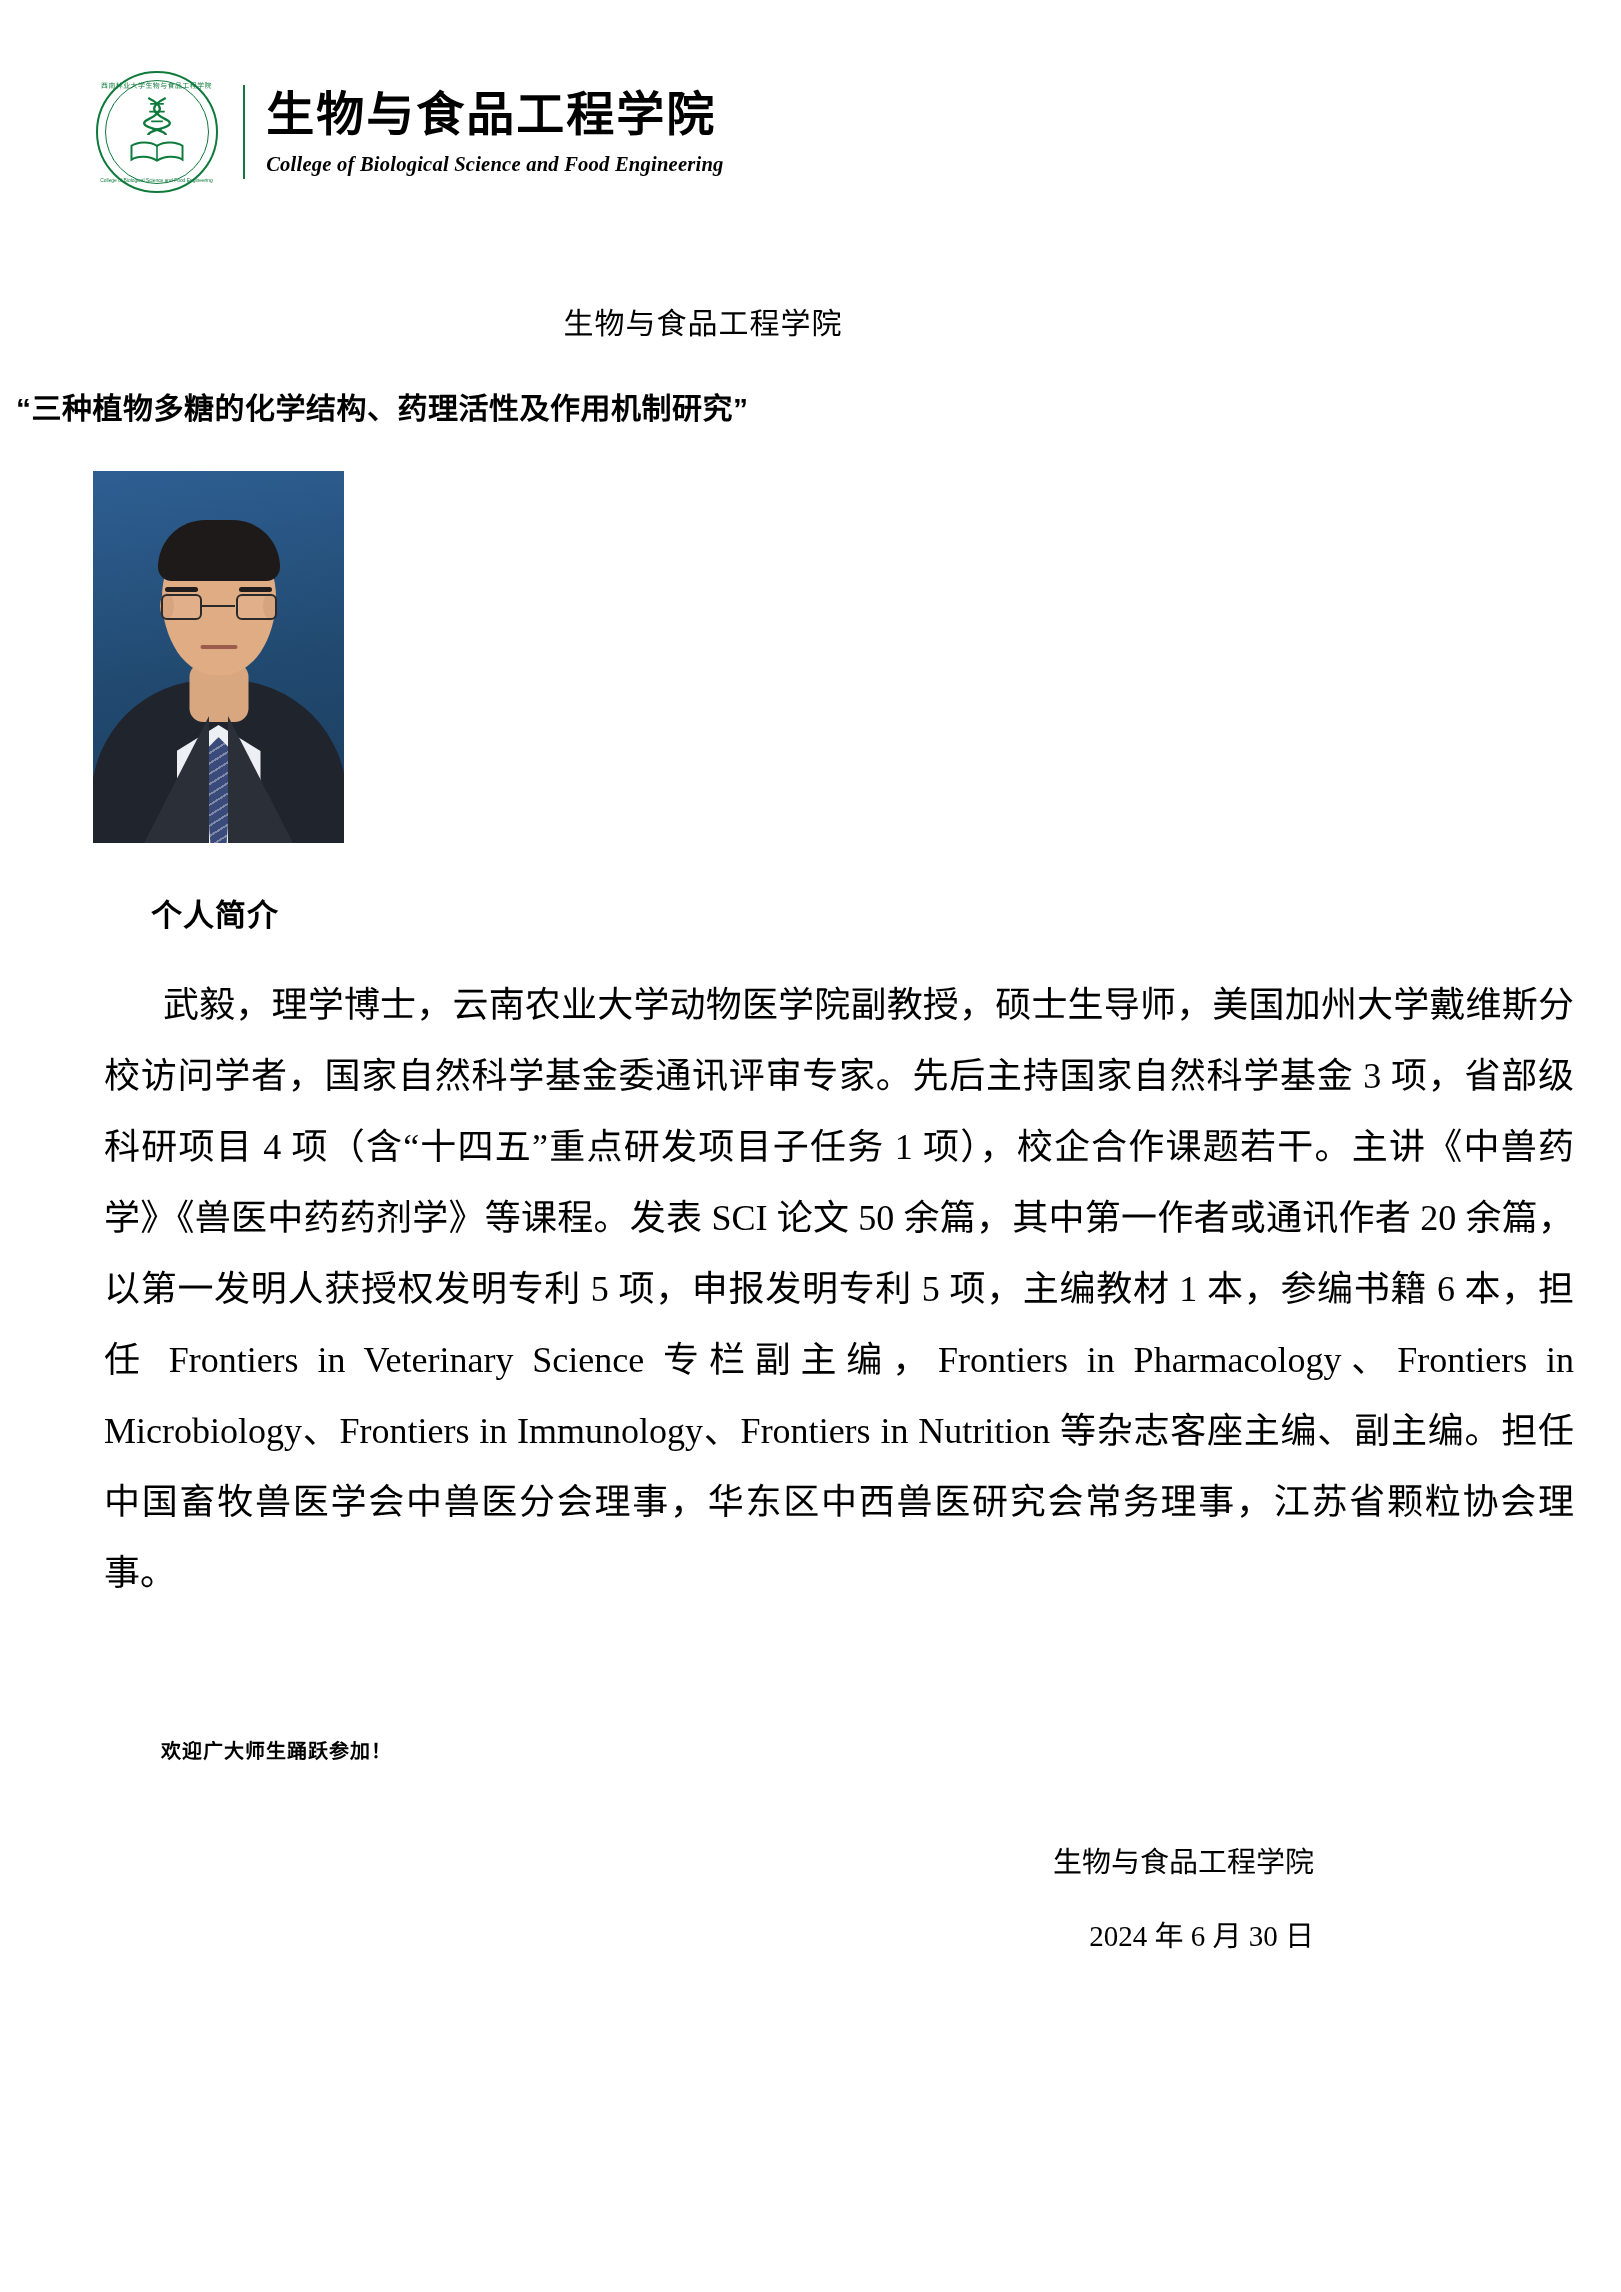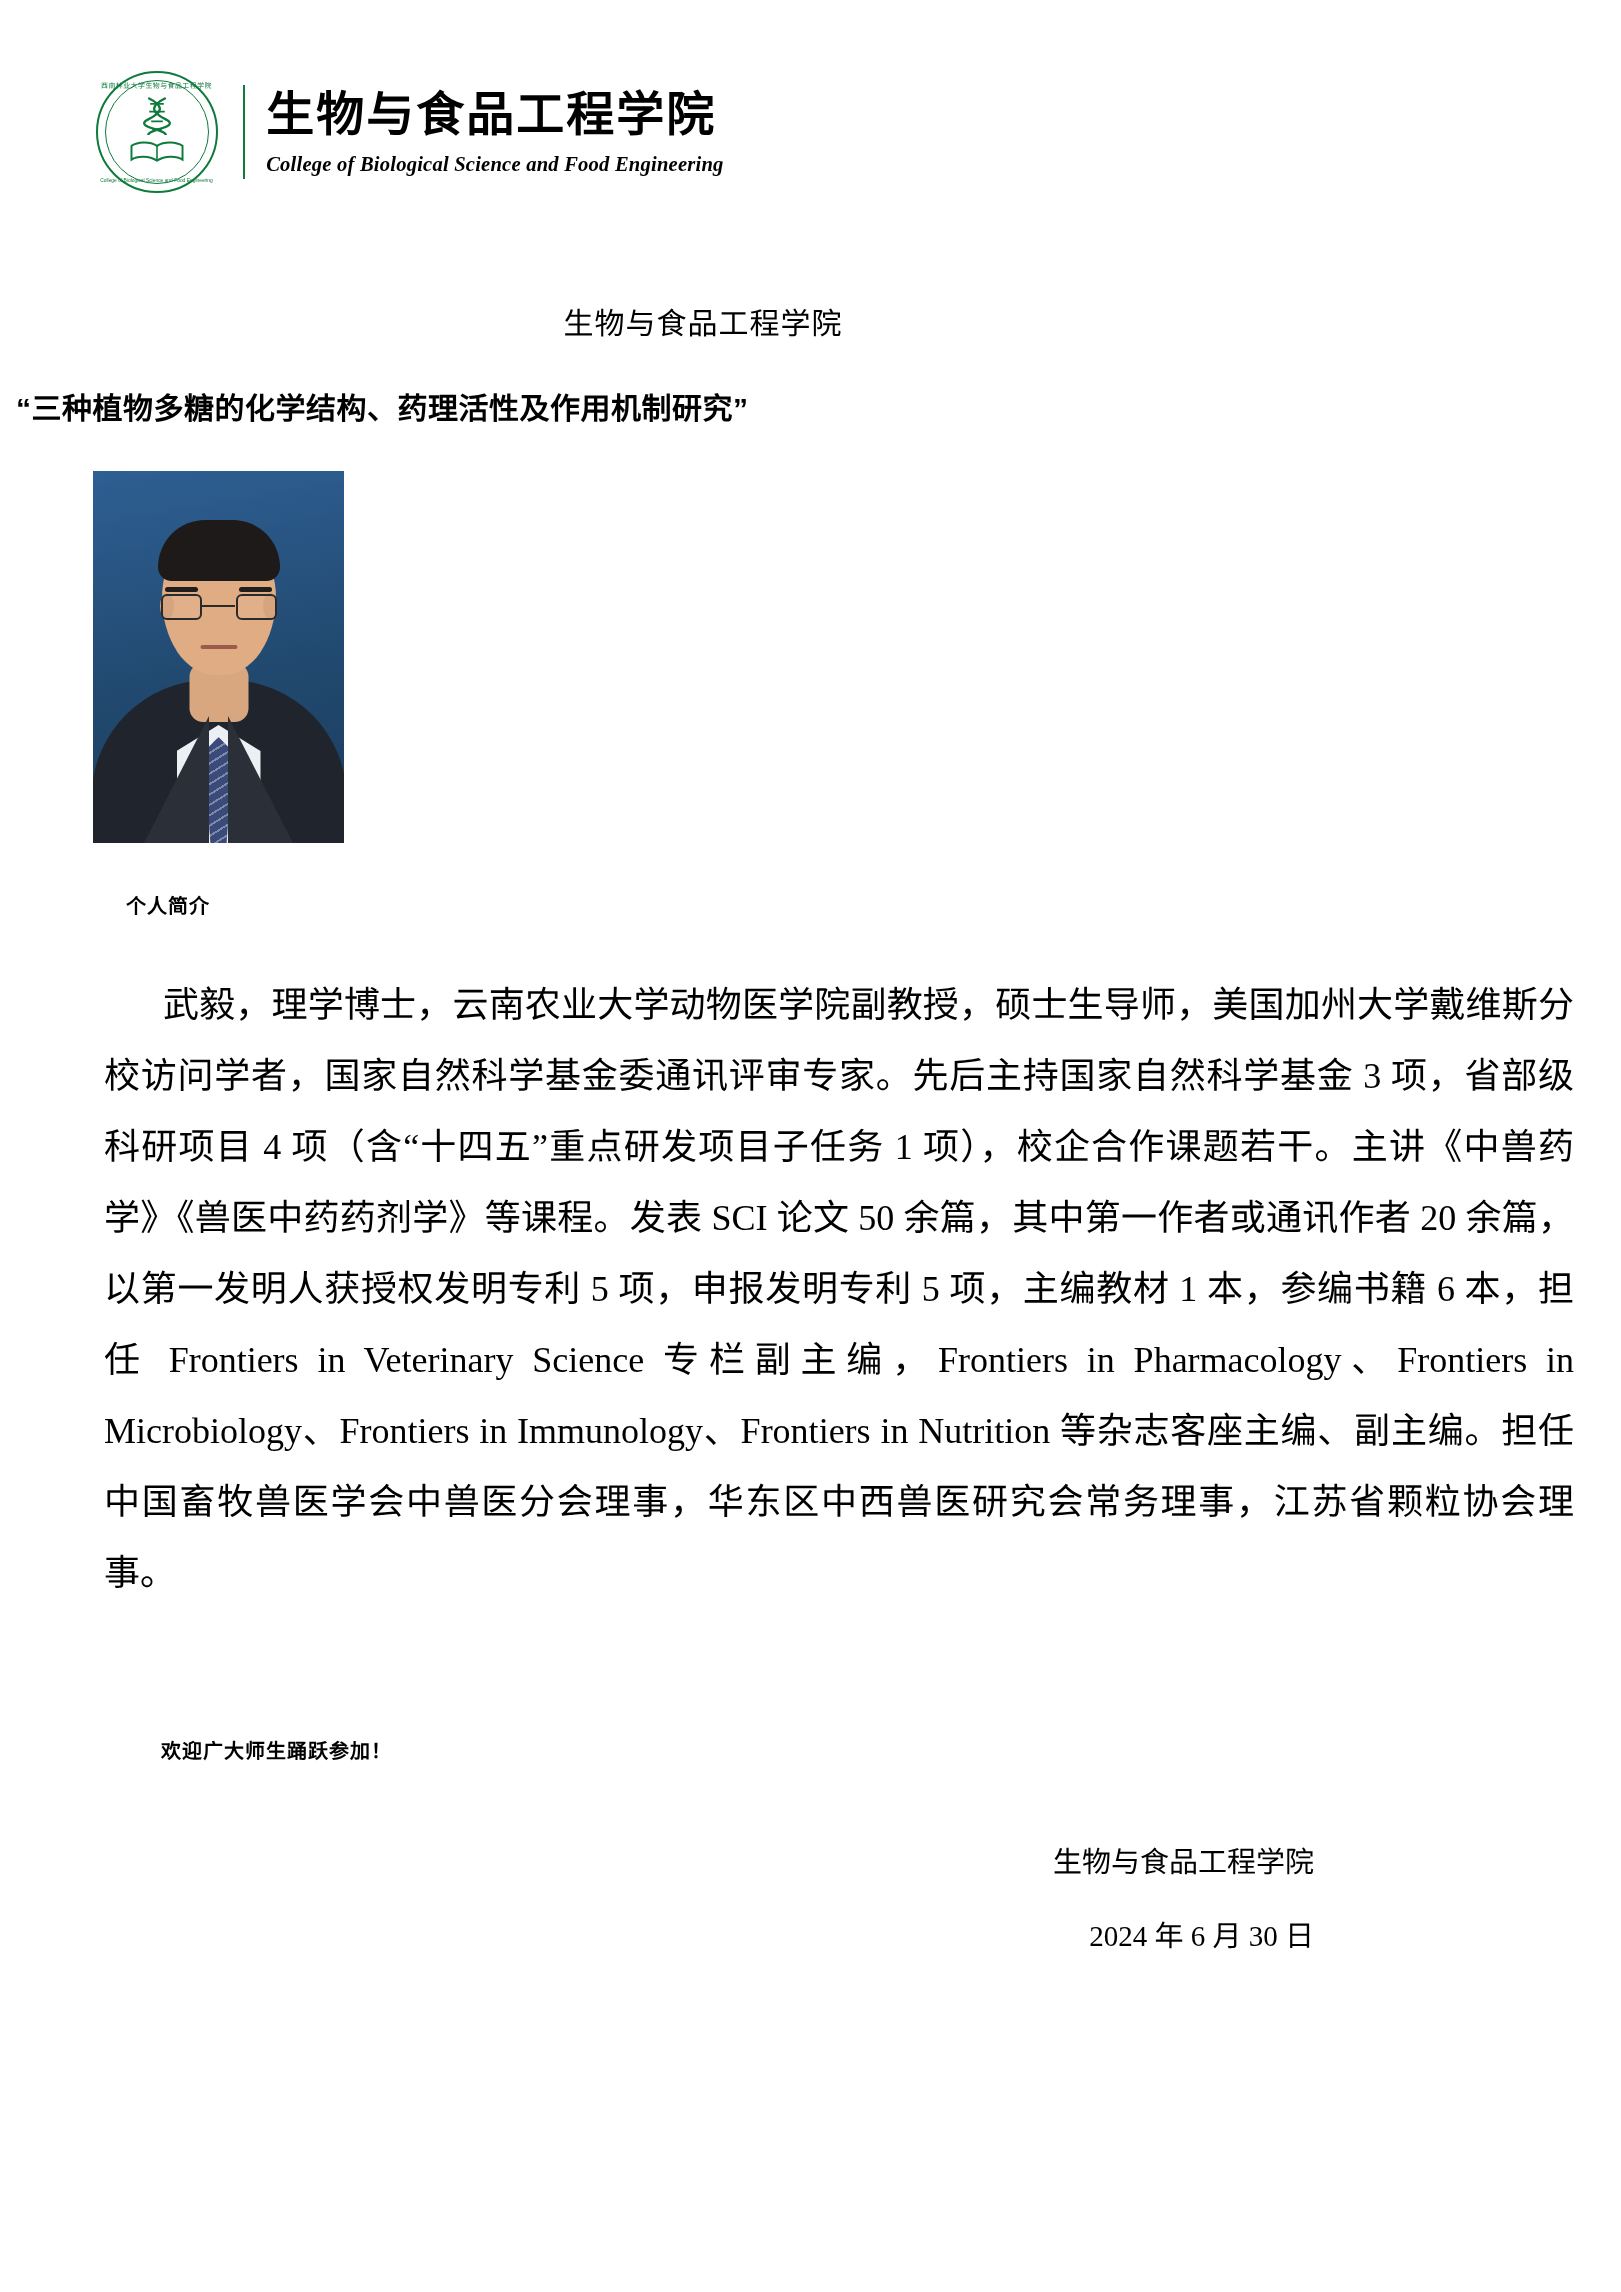--- a/index.html
+++ b/index.html
@@ -264,23 +264,23 @@
   }
   .info .line {
     margin-bottom: 45px;
     letter-spacing: 0.5px;
     white-space: nowrap;
   }
 
   
   .bio-heading {
     position: absolute;
-    left: 110px;
+    left: 135px;
     top: 890px;
-    font-size: 20px;
+    font-size: 31px;
     font-weight: bold;
     letter-spacing: 1px;
     font-family: "Liberation Sans", sans-serif;
   }
   .bio-body {
     position: absolute;
     left: 88px;
     top: 970px;
     width: 1470px;
     font-size: 36px;

